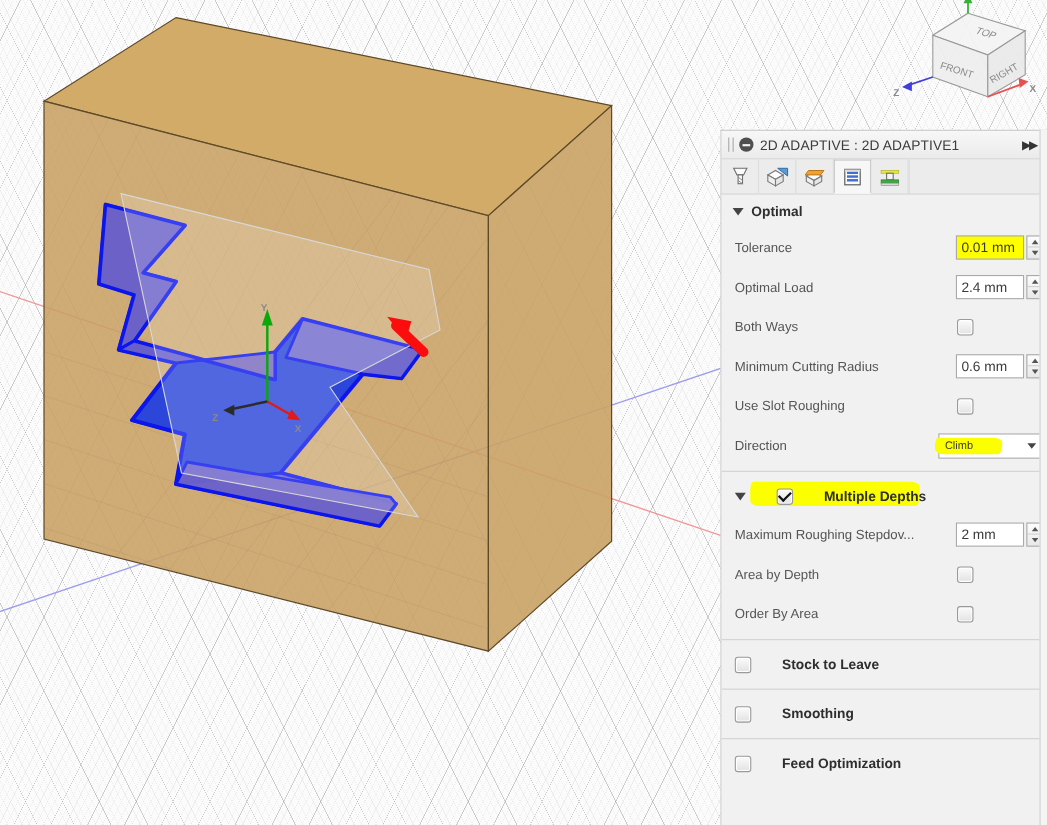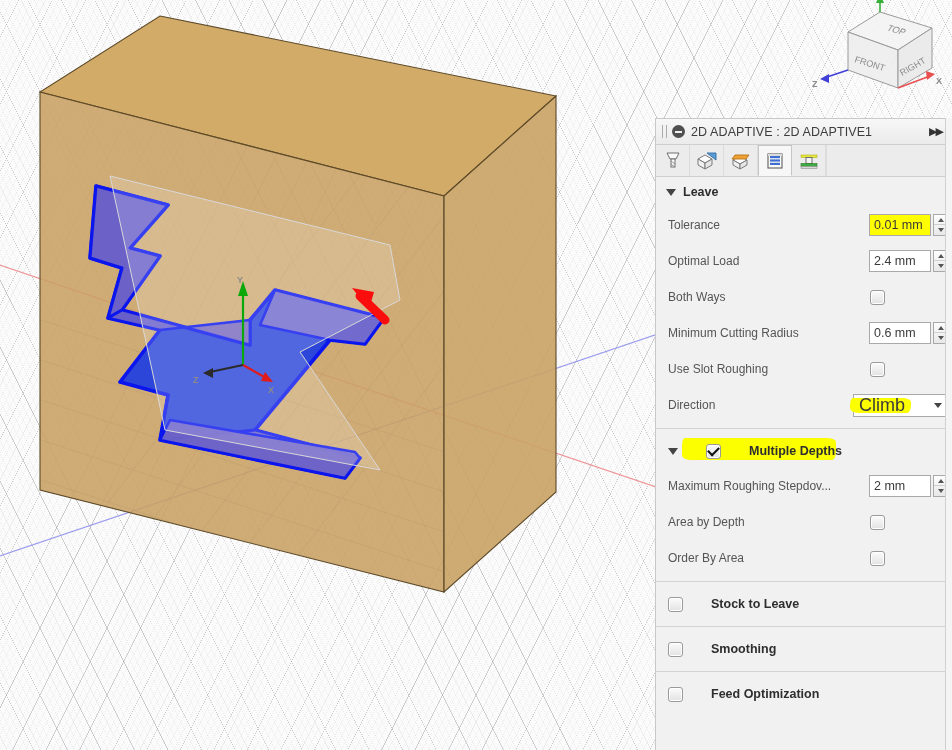--- a/index.html
+++ b/index.html
@@ -106,21 +106,21 @@
   .numfield .spin span:first-child { border-bottom: 1px solid #cfcfcf; }
   .arr-up { width: 0; height: 0; border-left: 3px solid transparent;
     border-right: 3px solid transparent; border-bottom: 4px solid #555; }
   .arr-dn { width: 0; height: 0; border-left: 3px solid transparent;
     border-right: 3px solid transparent; border-top: 4px solid #555; }
 
   .combo {
     width: 95px; height: 23px; background: #fff; border: 1px solid #a9a9a9;
     display: flex; align-items: center; padding: 0 5px; position: relative;
   }
-  .combo .val { flex: 1 1 auto; font-size: 18px; color: #3a3a3a; position: relative; z-index: 2; }
+  .combo .val { flex: 1 1 auto; font-size: 10px; color: #3a3a3a; position: relative; z-index: 2; }
   .combo .dd { width: 0; height: 0; border-left: 4px solid transparent;
     border-right: 4px solid transparent; border-top: 5px solid #444; }
 
   .cb {
     width: 15px; height: 15px; border-radius: 3px;
     border: 1px solid #9a9a9a;
     background: linear-gradient(#fbfbfb, #e2e2e2);
     box-shadow: inset 0 0 0 1px #fff;
     display: flex; align-items: center; justify-content: center;
     position: relative; z-index: 2;
@@ -296,21 +296,21 @@
           <rect x="3" y="15.5" width="16" height="2" fill="#d8d8d8" stroke="#8f8f8f" stroke-width="0.6"></rect>
         </svg>
       </div>
       <div class="spacer"></div>
     </div>
 
     <div class="panel-body">
 
       <div class="section-header">
         <span class="caret"></span>
-        <span>Leave</span>
+        <span>Optimal</span>
       </div>
 
       <div class="row">
         <span class="label">Tolerance</span>
         <span class="ctrl">
           <span class="numfield">
             <span class="box hl">0.01 mm</span>
             <span class="spin">
               <span>
                   <i class="arr-up"></i>

